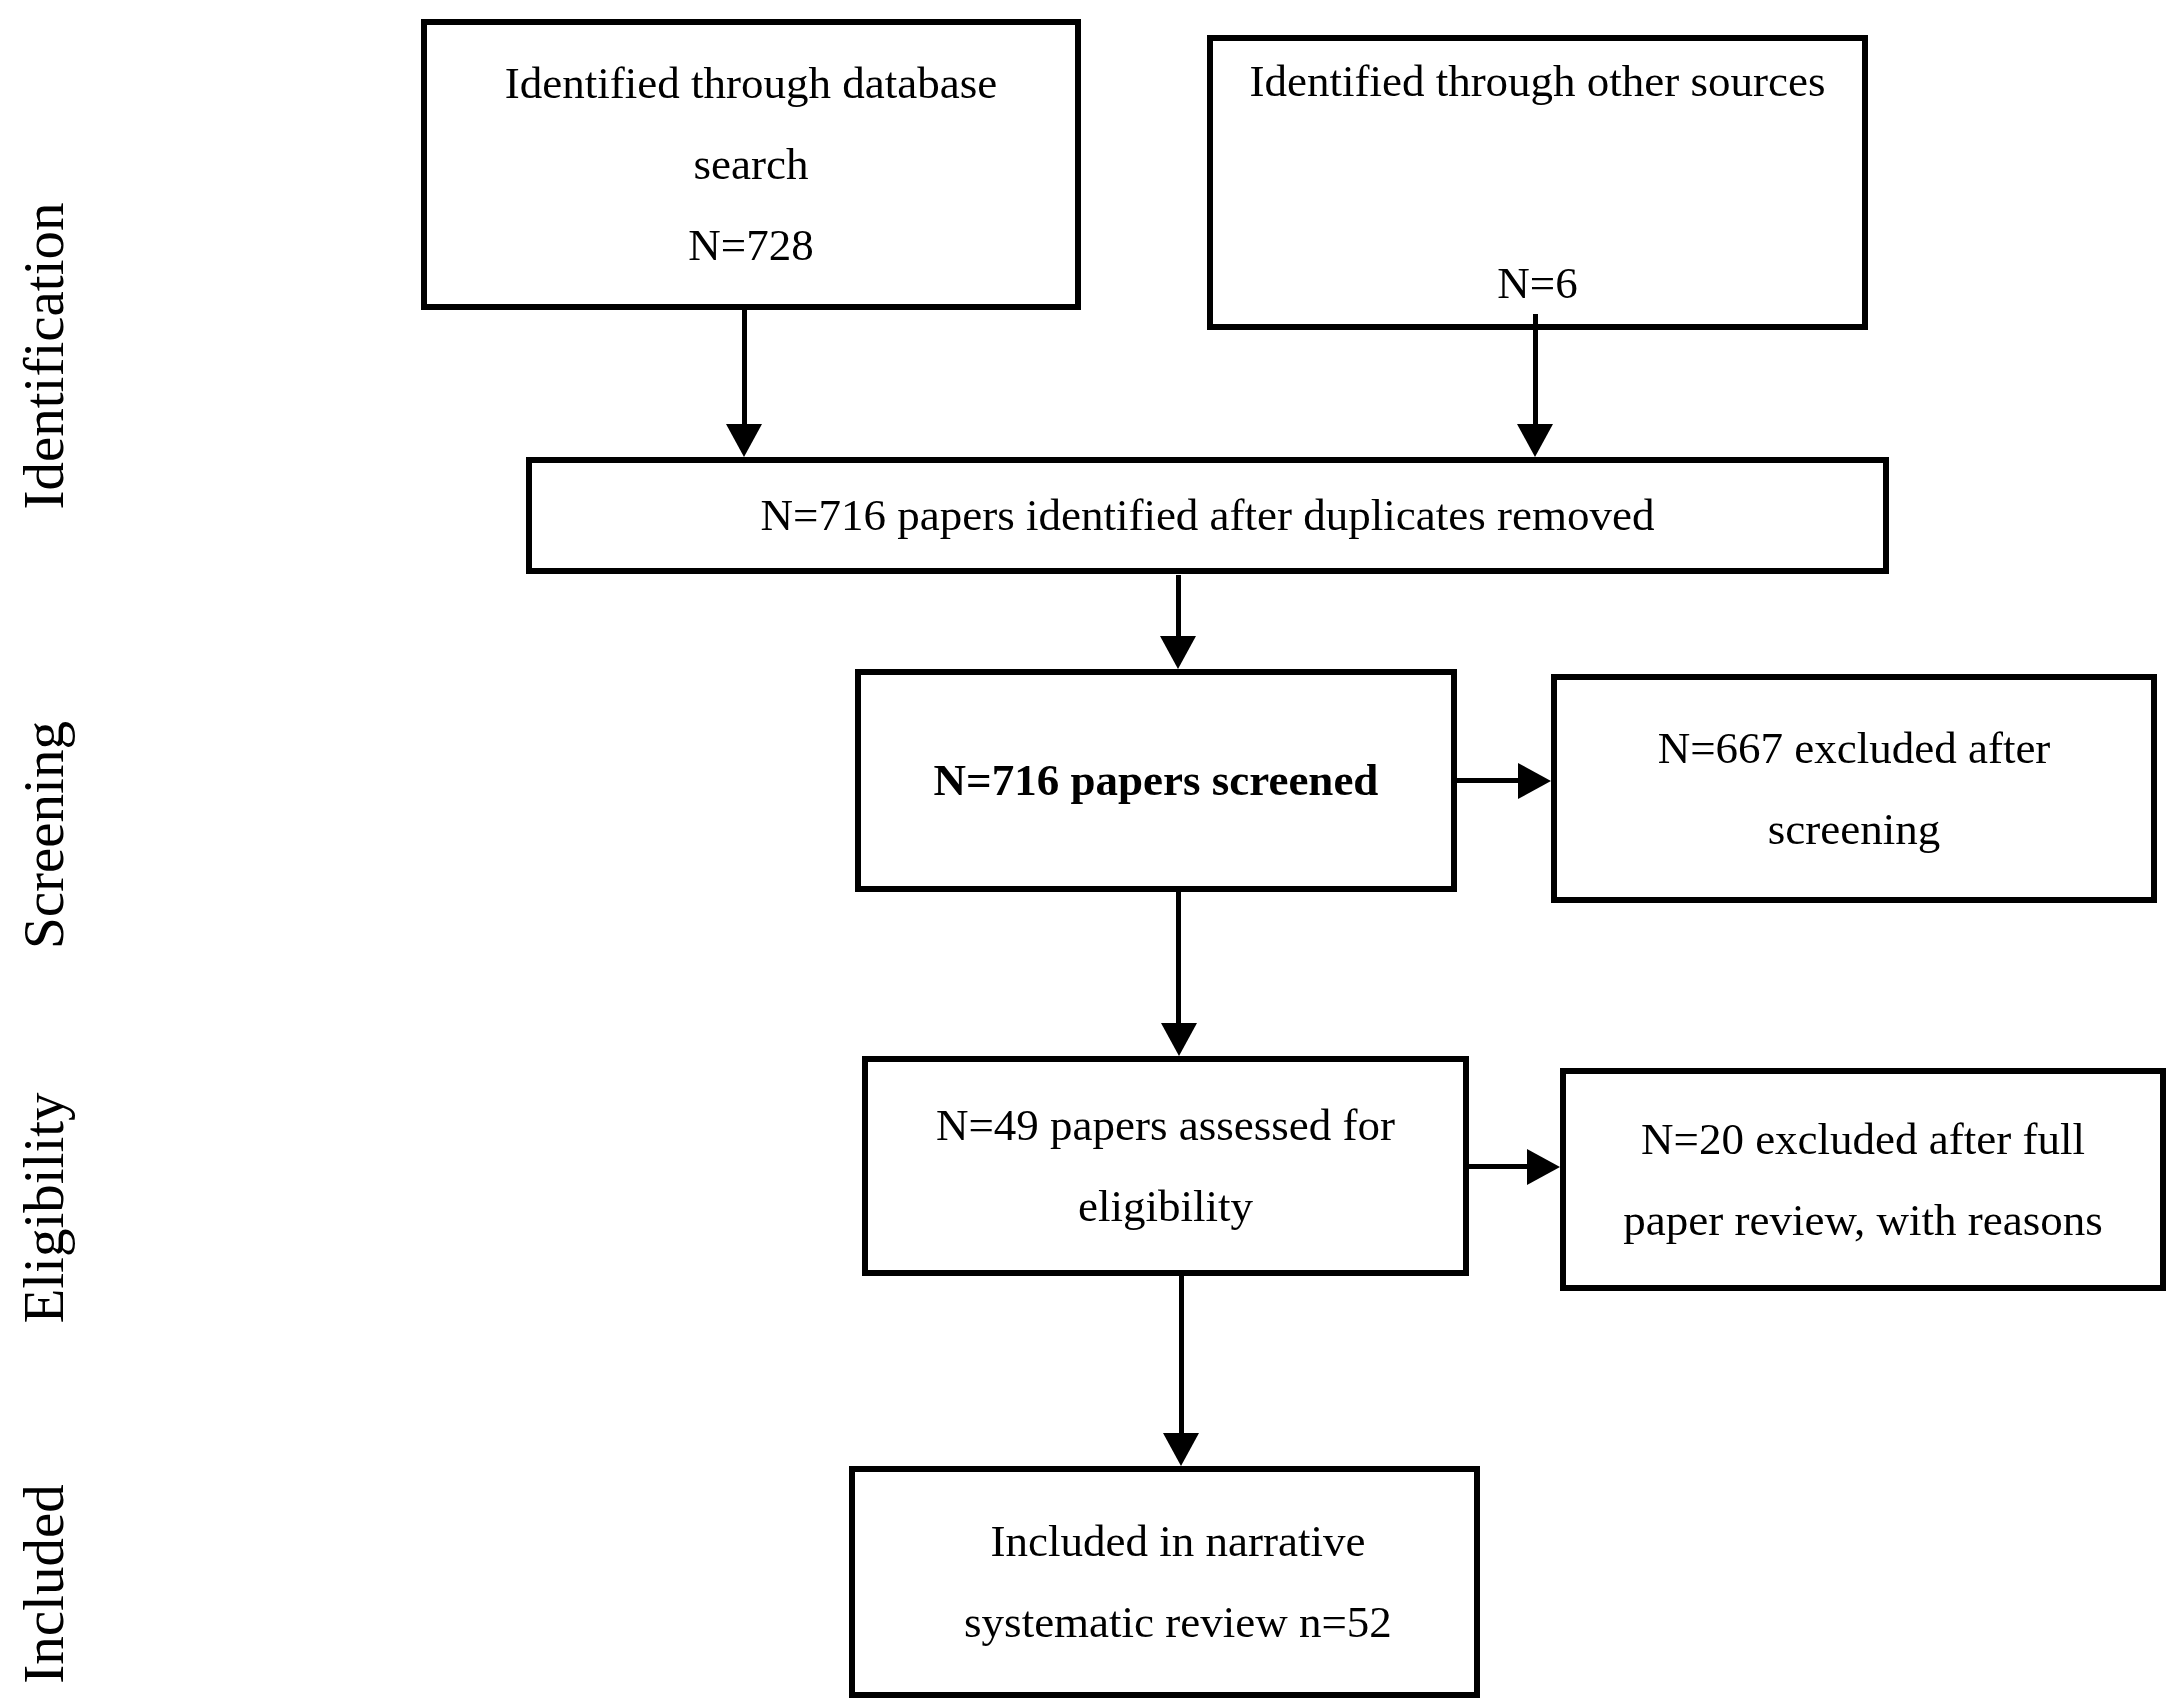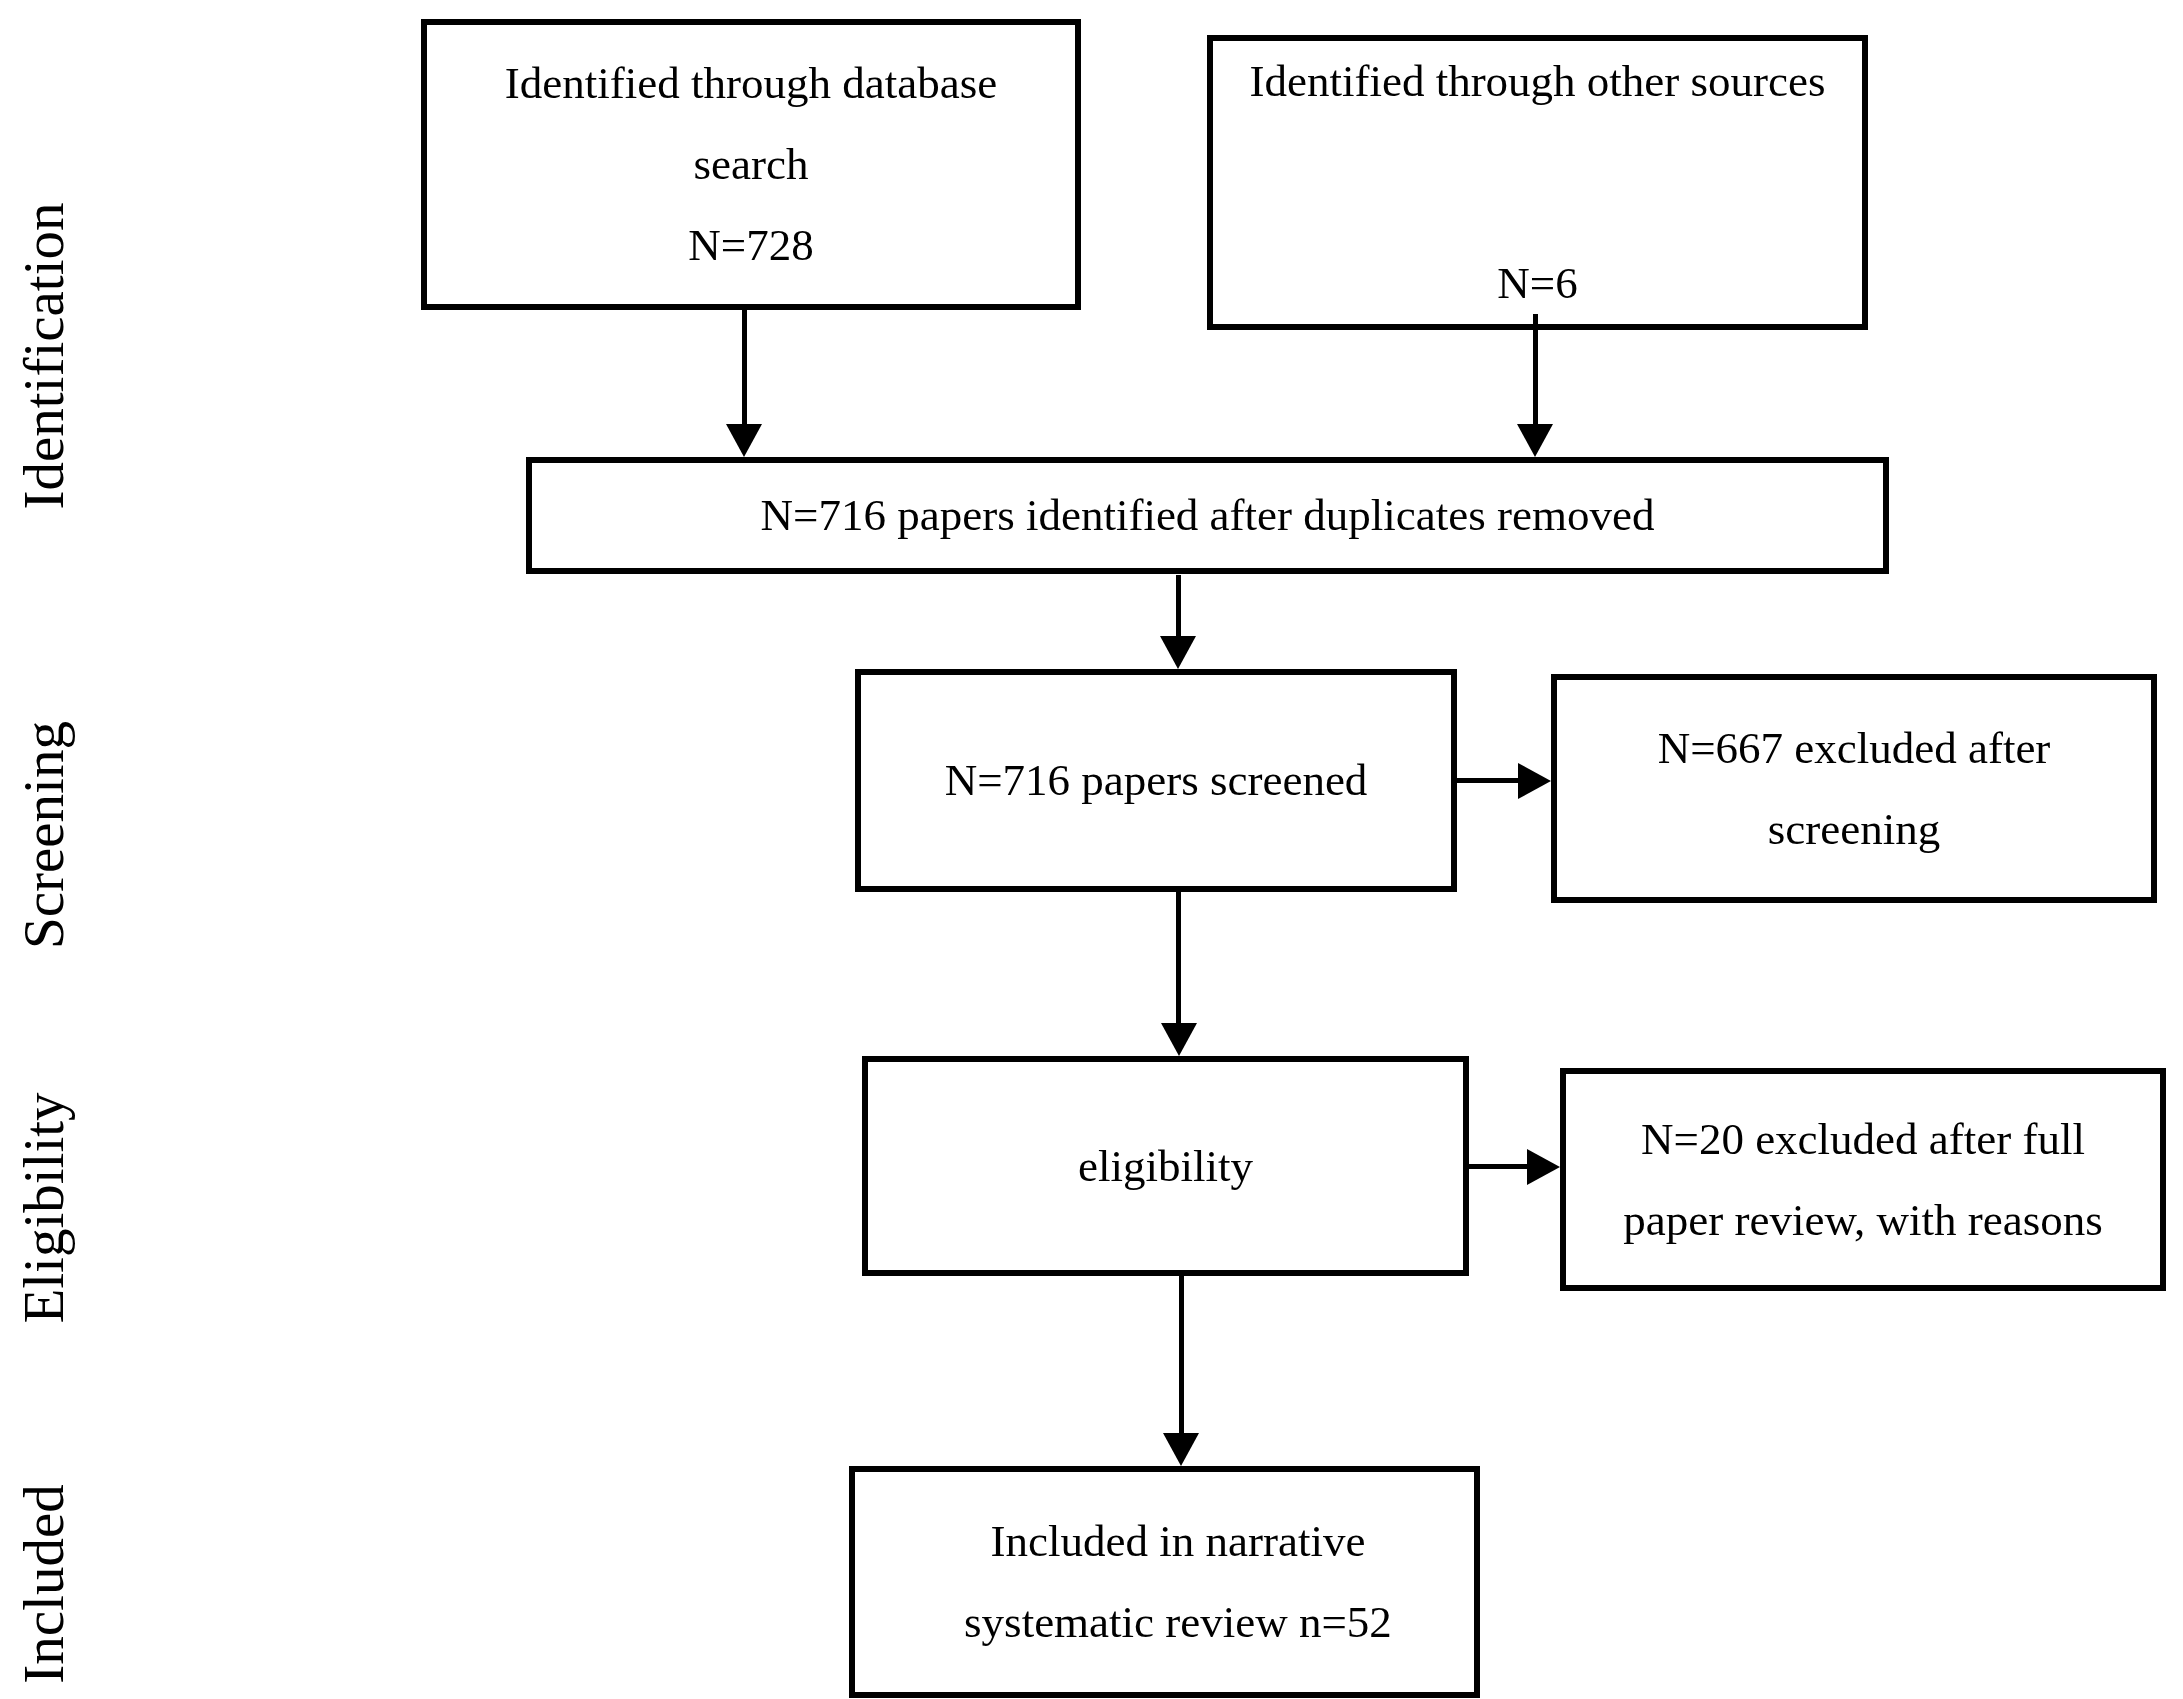--- a/index.html
+++ b/index.html
@@ -86,30 +86,31 @@
 
   <div class="box" style="left:1207px; top:35px; width:661px; height:295px;justify-content:space-between;">
     <div>Identified through other sources</div>
     <div>N=6</div>
   </div>
 
   <div class="box" style="left:526px; top:457px; width:1363px; height:117px;">
     <div>N=716 papers identified after duplicates removed</div>
   </div>
 
-  <div class="box" style="left:855px; top:669px; width:602px; height:223px;">
+  <div class="box" style="left:855px; top:669px; width:602px; height:223px;font-weight:bold;">
     <div>N=716 papers screened</div>
   </div>
 
   <div class="box" style="left:1551px; top:674px; width:606px; height:229px;">
     <div>N=667 excluded after</div>
     <div>screening</div>
   </div>
 
   <div class="box" style="left:862px; top:1056px; width:607px; height:220px;">
+    <div>N=49 papers assessed for</div>
     <div>eligibility</div>
   </div>
 
   <div class="box" style="left:1560px; top:1068px; width:606px; height:223px;">
     <div>N=20 excluded after full</div>
     <div>paper review, with reasons</div>
   </div>
 
   <div class="box" style="left:849px; top:1466px; width:631px; height:232px;padding-left:27px;">
     <div>Included in narrative</div>

